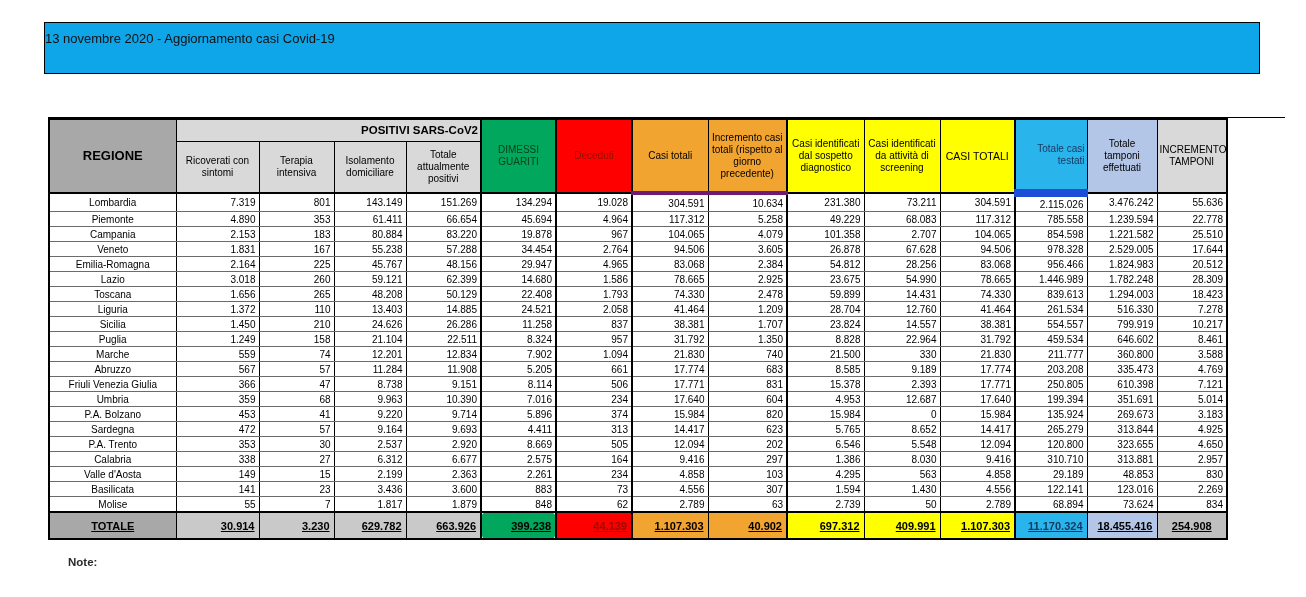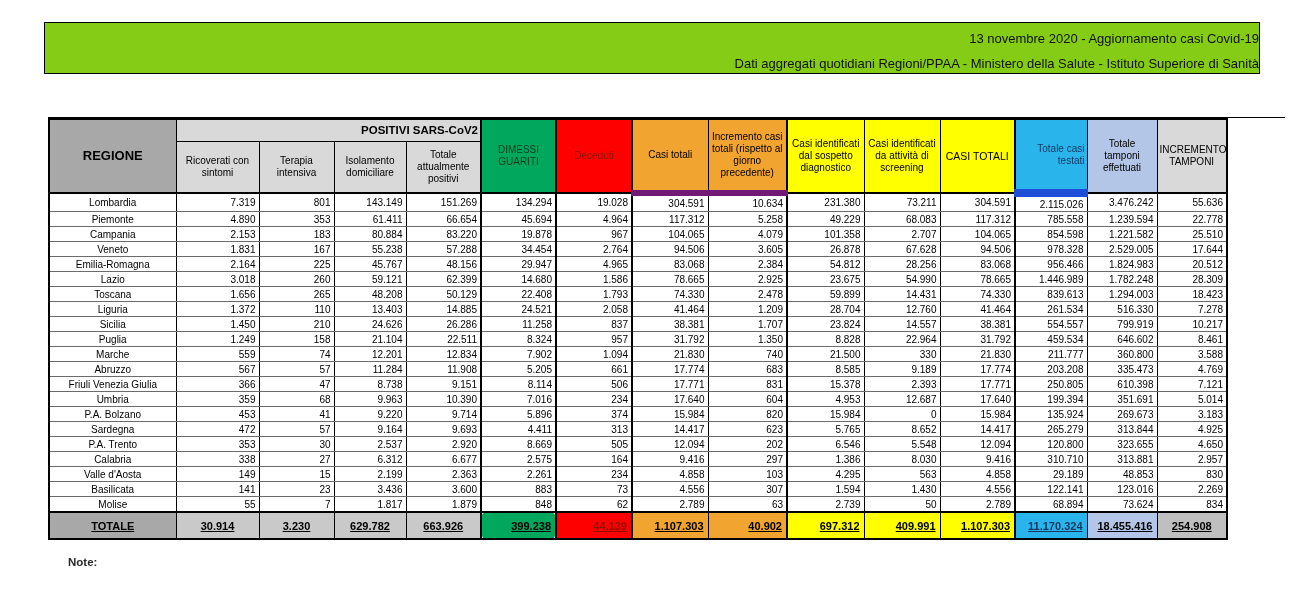--- a/index.html
+++ b/index.html
@@ -3,42 +3,42 @@
 <meta charset="utf-8">
 <style>
   html,body{margin:0;padding:0;}
   body{
     width:1306px;height:597px;background:#ffffff;position:relative;
     font-family:"Liberation Sans", sans-serif;color:#000;
     -webkit-font-smoothing:antialiased;
   }
   .caption-box{
     position:absolute;left:44px;top:22px;width:1214px;height:50px;
-    border:1px solid #000;background:#84cc16;text-align:right;
+    border:1px solid #000;background:#0ea5e9;text-align:left;
   }
   .caption-box .l1{margin-top:8px;font-size:13px;color:#111;}
   .caption-box .l2{margin-top:10px;font-size:13px;color:#111;}
 
   .top-extend{position:absolute;left:48px;top:117px;width:1237px;height:1px;background:#000;}
 
   .table-wrap{position:absolute;left:48px;top:118px;}
   table{border-collapse:collapse;table-layout:fixed;width:1178px;border:2px solid #000;}
   thead th{
     border:1px solid #000;vertical-align:middle;text-align:center;
     font-weight:normal;font-size:10px;line-height:12px;padding:1px 2px;
   }
   thead tr.r1{height:22px;}
   thead tr.r2{height:52px;}
   thead tr.r2 th{border-bottom:2px solid #000;}
   th.regione{background:var(--gray-header);font-weight:bold;font-size:13px;border-bottom:2px solid #000;}
   th.posgroup{background:var(--gray-light);font-weight:bold;font-size:11.5px;text-align:right;}
   th.sub{background:var(--gray-light);}
   th.h-green{background:var(--green);color:var(--green-text);border-bottom:2px solid #000;}
   th.h-red{background:var(--red);color:var(--red-text);border-bottom:2px solid #000;}
-  th.h-orange{background:var(--orange);border-bottom:6px solid #701a75;}
+  th.h-orange{background:var(--orange);border-bottom:4px solid #701a75;}
   th.h-yellow{background:var(--yellow);border-bottom:2px solid #000;}
   th.h-caps{font-size:10.5px;}
   th.h-blue{background:var(--blue);color:var(--navy-text);border-bottom:8px solid #1d4ed8;text-align:right;}
   th.h-lblue{background:var(--lblue);border-bottom:2px solid #000;}
   th.h-gray{background:var(--gray-light);border-bottom:2px solid #000;}
 
   tbody td{
     height:14px;font-size:10px;line-height:13px;padding:0 3px;
     border-left:1px solid #000;border-right:1px solid #000;
     border-top:1px solid #6b6b6b;border-bottom:1px solid #6b6b6b;
@@ -46,37 +46,36 @@
   }
   tbody td.region{text-align:center;}
   tbody td.num{text-align:right;}
   .bl2{border-left:2px solid #000 !important;}
 
   tfoot td{
     height:25px;font-size:11px;font-weight:bold;text-align:right;padding:0 4px;
     border:1px solid #000;border-top:2px solid #000;white-space:nowrap;text-decoration:underline;
   }
   tfoot td.t-label{text-align:center;background:var(--gray-header);}
-  .t-gray{background:var(--gray-total);text-align:center;}
+  .t-gray{background:var(--gray-total);}
   .t-green{background:var(--green);border-radius:6px;}
   .t-red{background:var(--red);color:var(--red-text);}
   .t-orange{background:var(--orange);}
   .t-yellow{background:var(--yellow);}
   .t-blue{background:var(--blue);color:var(--navy-text);}
   .t-lblue{background:var(--lblue);}
   .t-gray2{background:var(--gray-total2);text-align:center;}
 
   .note{position:absolute;left:68px;top:556px;font-size:11.5px;font-weight:bold;color:#2b2b2b;}
 </style>
 </head>
 <body>
 
 <div class="caption-box">
   <div class="l1">13 novembre 2020 - Aggiornamento casi Covid-19</div>
-  <div class="l2">Dati aggregati quotidiani Regioni/PPAA - Ministero della Salute - Istituto Superiore di Sanità</div>
 </div>
 
 <div class="top-extend"></div>
 
 <div class="table-wrap">
   <table>
     <colgroup>
       <col style="width:127px">
         <col style="width:83px">
         <col style="width:75px">

